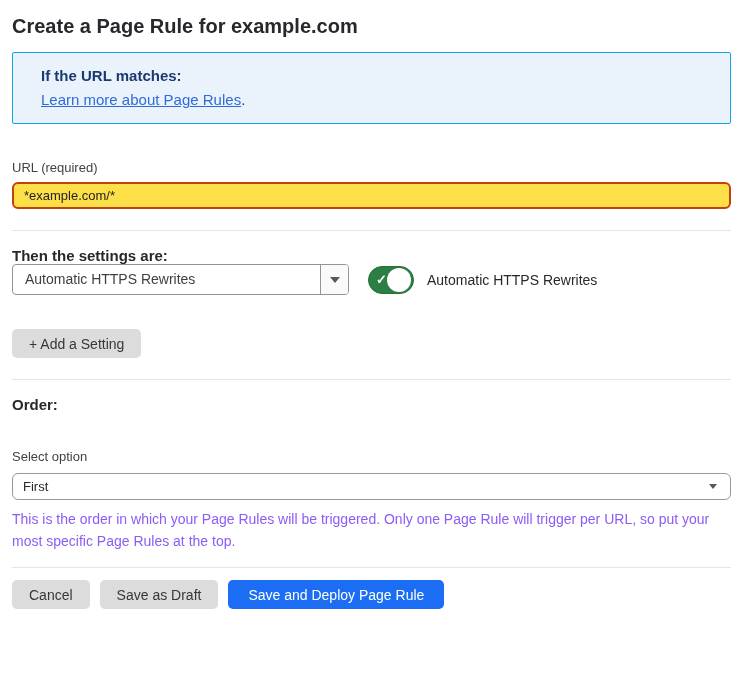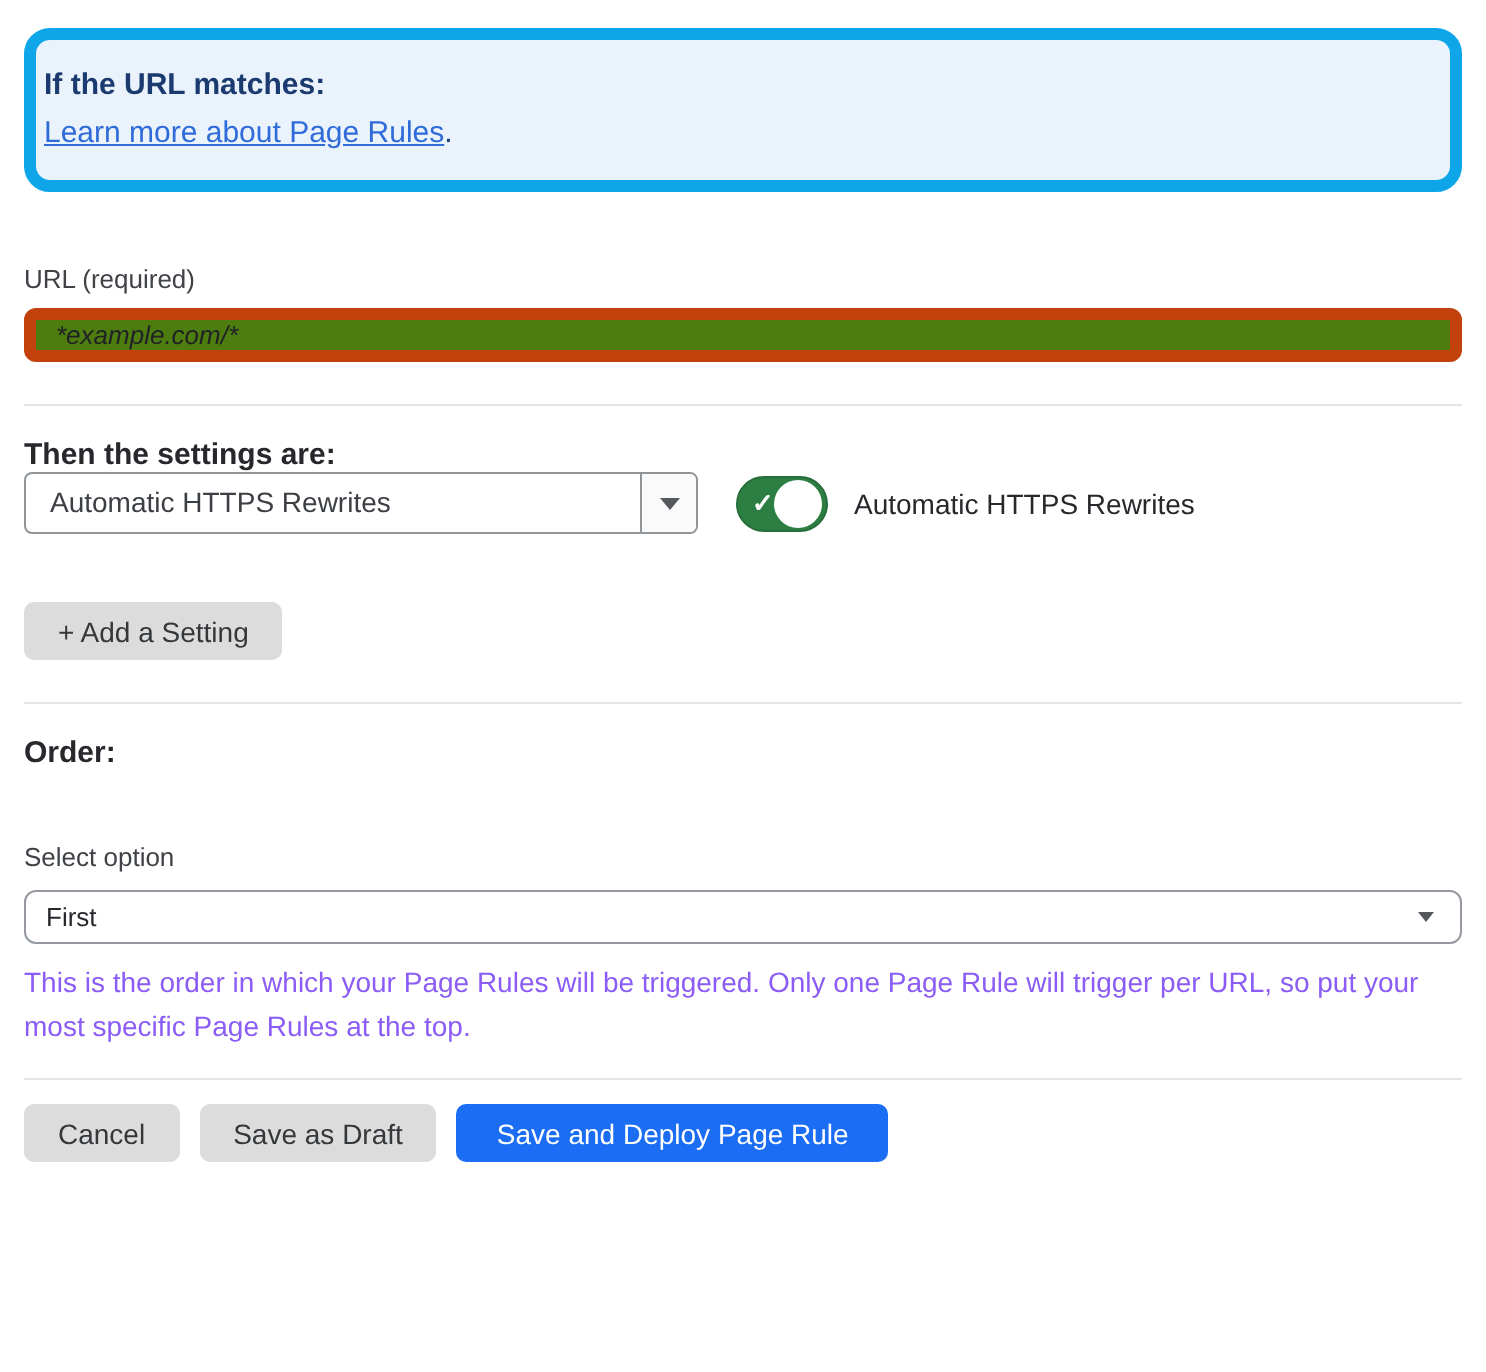--- a/index.html
+++ b/index.html
@@ -16,23 +16,23 @@
     margin-top: 14px;
     font-size: 20px;
     font-weight: bold;
     line-height: 24px;
     color: #26282c;
   }
 
   .info-box {
     margin-top: 14px;
     background: #eaf3fc;
-    border: 6px solid #0ea5e9;
-    border-radius: 13px;
-    padding: 11px 4px;
+    border: 1px solid #0ea5e9;
+    border-radius: 2px;
+    padding: 11px 28px;
     font-size: 15px;
     line-height: 24px;
     color: #1a3a70;
   }
   .info-box .info-heading { font-weight: bold; }
   .info-box a.info-link {
     color: #2f6bd9;
     text-decoration: underline;
     cursor: pointer;
   }
@@ -41,29 +41,28 @@
     margin-top: 36px;
     font-size: 13px;
     line-height: 15px;
     color: #3f4247;
   }
 
   .text-input {
     margin-top: 7px;
     width: 100%;
     height: 27px;
-    border: 6px solid #c2410c;
+    border: 2px solid #c2410c;
     border-radius: 6px;
     padding: 0 10px;
     font-family: "Liberation Sans", sans-serif;
     font-size: 13px;
     color: #202225;
-    background: #4d7c0f;
+    background: #fde047;
     outline: none;
-    font-style: italic;
   }
 
   .helper-text {
     margin-top: 8px;
     font-size: 13px;
     line-height: 15px;
     color: #4e5157;
   }
 
   .divider {
@@ -214,20 +213,21 @@
     margin-top: 12px;
     display: flex;
     gap: 10px;
   }
 </style>
 </head>
 <body>
 
 <div class="container">
 
+  <h1 class="page-title">Create a Page Rule for example.com</h1>
 
   <div class="info-box">
     <div class="info-heading">If the URL matches:</div>
     <div><a class="info-link">Learn more about Page Rules</a><span>.</span></div>
   </div>
 
   <div class="field-label">URL (required)</div>
   <input class="text-input" type="text" value="*example.com/*" style="">
 
   <hr class="divider">

